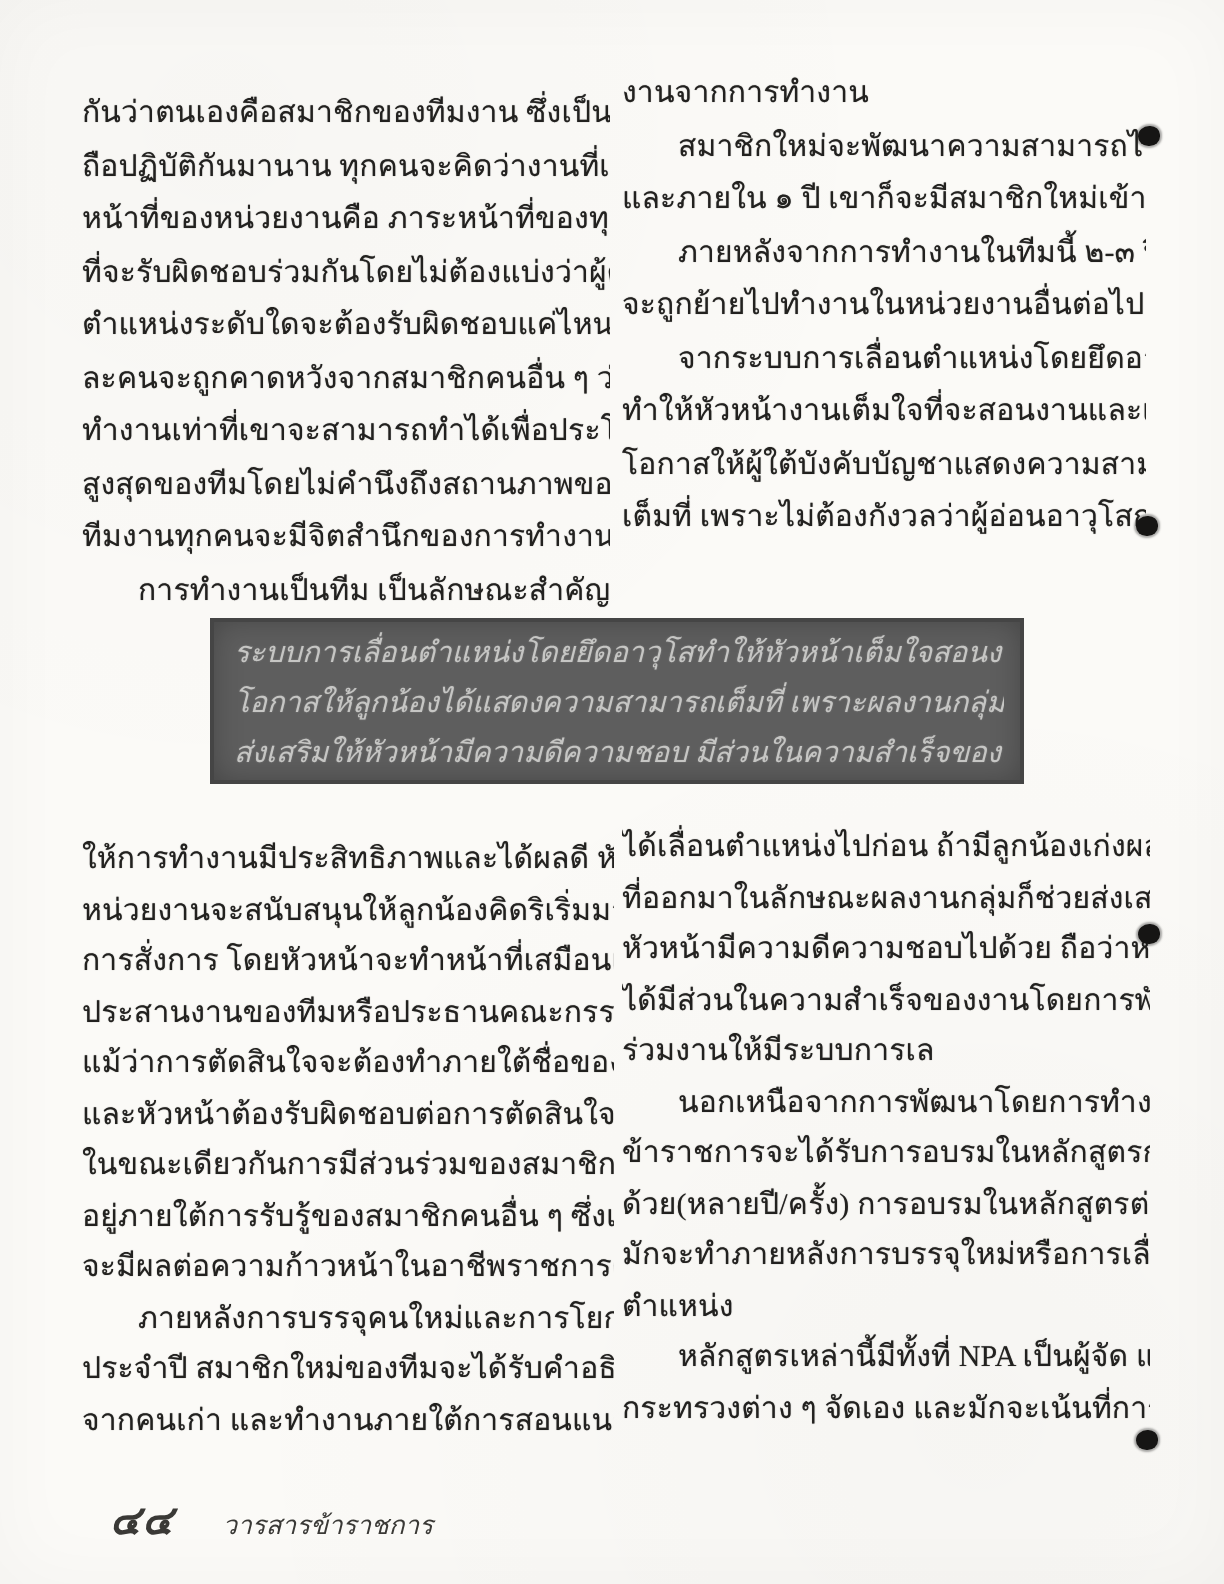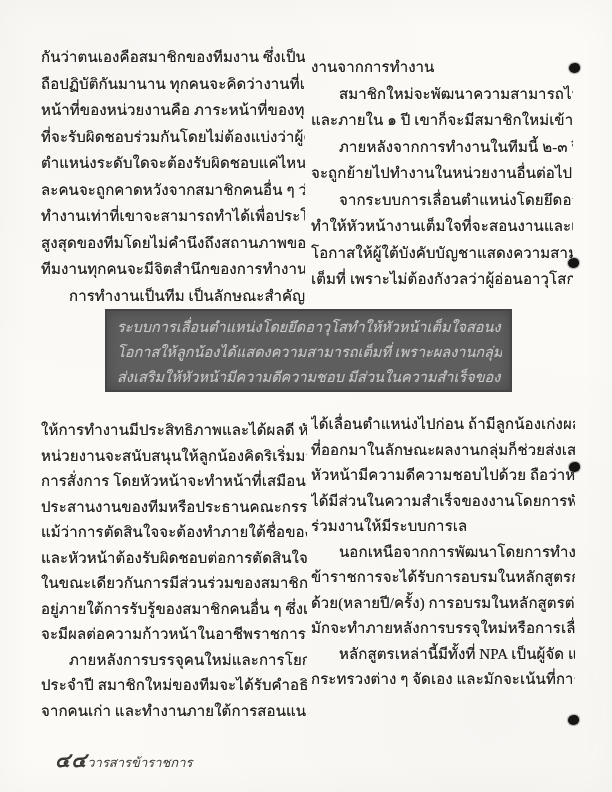--- a/index.html
+++ b/index.html
@@ -20,21 +20,21 @@
   .ln{
     font-size:15px;
     line-height:26.5px;
     white-space:nowrap;
     letter-spacing:0.1px;
     text-shadow:0 0 0.5px rgba(20,20,18,0.55);
   }
   .bl .ln,.br .ln{line-height:25.5px;}
   .ind{padding-left:28px;}
   .tl{left:41px;top:44px;width:264px;height:266px;}
-  .tr{left:311px;top:54px;width:262px;height:266px;}
+  .tr{left:311px;top:34px;width:262px;height:266px;}
   .bl{left:41px;top:418px;width:266px;height:300px;}
   .br{left:311px;top:412px;width:264px;height:306px;}
   .quote{
     position:absolute;left:105px;top:309px;width:407px;height:83px;
     background:#5e5e5e;
     box-shadow:inset 0 0 0 2px #454545, inset 0 0 16px rgba(0,0,0,0.3);
     padding:6px 10px 0 12px;box-sizing:border-box;
   }
   .qln{
     font-style:italic;
@@ -43,21 +43,21 @@
     color:#c6c6c4;
     white-space:nowrap;
     overflow:hidden;
     text-shadow:0 0 1px rgba(255,255,255,0.25);
   }
   .footer{
     position:absolute;left:55px;top:744px;
     font-style:italic;color:#3a3936;
   }
   .pnum{font-size:20px;font-weight:bold;letter-spacing:1px;}
-  .jtitle{font-size:13px;margin-left:0;}
+  .jtitle{font-size:13px;margin-left:24px;}
   .dot{
     position:absolute;width:11px;height:10px;background:#161514;
     border-radius:54% 46% 50% 50%;
     box-shadow:0 0 1px 1px rgba(20,20,20,0.35);
   }
   .dot1{left:569px;top:63px;}
   .dot2{left:568px;top:258px;}
   .dot3{left:569px;top:462px;}
   .dot4{left:568px;top:715px;}
 </style>
@@ -116,20 +116,21 @@
   <div class="col br">
     <div class="ln">ได้เลื่อนตำแหน่งไปก่อน ถ้ามีลูกน้องเก่งผลงาน</div>
     <div class="ln">ที่ออกมาในลักษณะผลงานกลุ่มก็ช่วยส่งเสริมให้</div>
     <div class="ln">หัวหน้ามีความดีความชอบไปด้วย ถือว่าหัวหน้า</div>
     <div class="ln">ได้มีส่วนในความสำเร็จของงานโดยการพัฒนาผู้</div>
     <div class="ln">ร่วมงานให้มีระบบการเล</div>
     <div class="ln ind">นอกเหนือจากการพัฒนาโดยการทำงานแล้ว</div>
     <div class="ln">ข้าราชการจะได้รับการอบรมในหลักสูตรการอบรม</div>
     <div class="ln">ด้วย(หลายปี/ครั้ง) การอบรมในหลักสูตรต่าง ๆ</div>
     <div class="ln">มักจะทำภายหลังการบรรจุใหม่หรือการเลื่อน</div>
+    <div class="ln">ตำแหน่ง</div>
     <div class="ln ind">หลักสูตรเหล่านี้มีทั้งที่ NPA เป็นผู้จัด และ</div>
     <div class="ln">กระทรวงต่าง ๆ จัดเอง และมักจะเน้นที่การ</div>
 
   </div>
 
   <div class="footer">
     <span class="pnum">๔๔</span><span class="jtitle">วารสารข้าราชการ</span>
   </div>
 
   <div class="dot dot1"></div>

